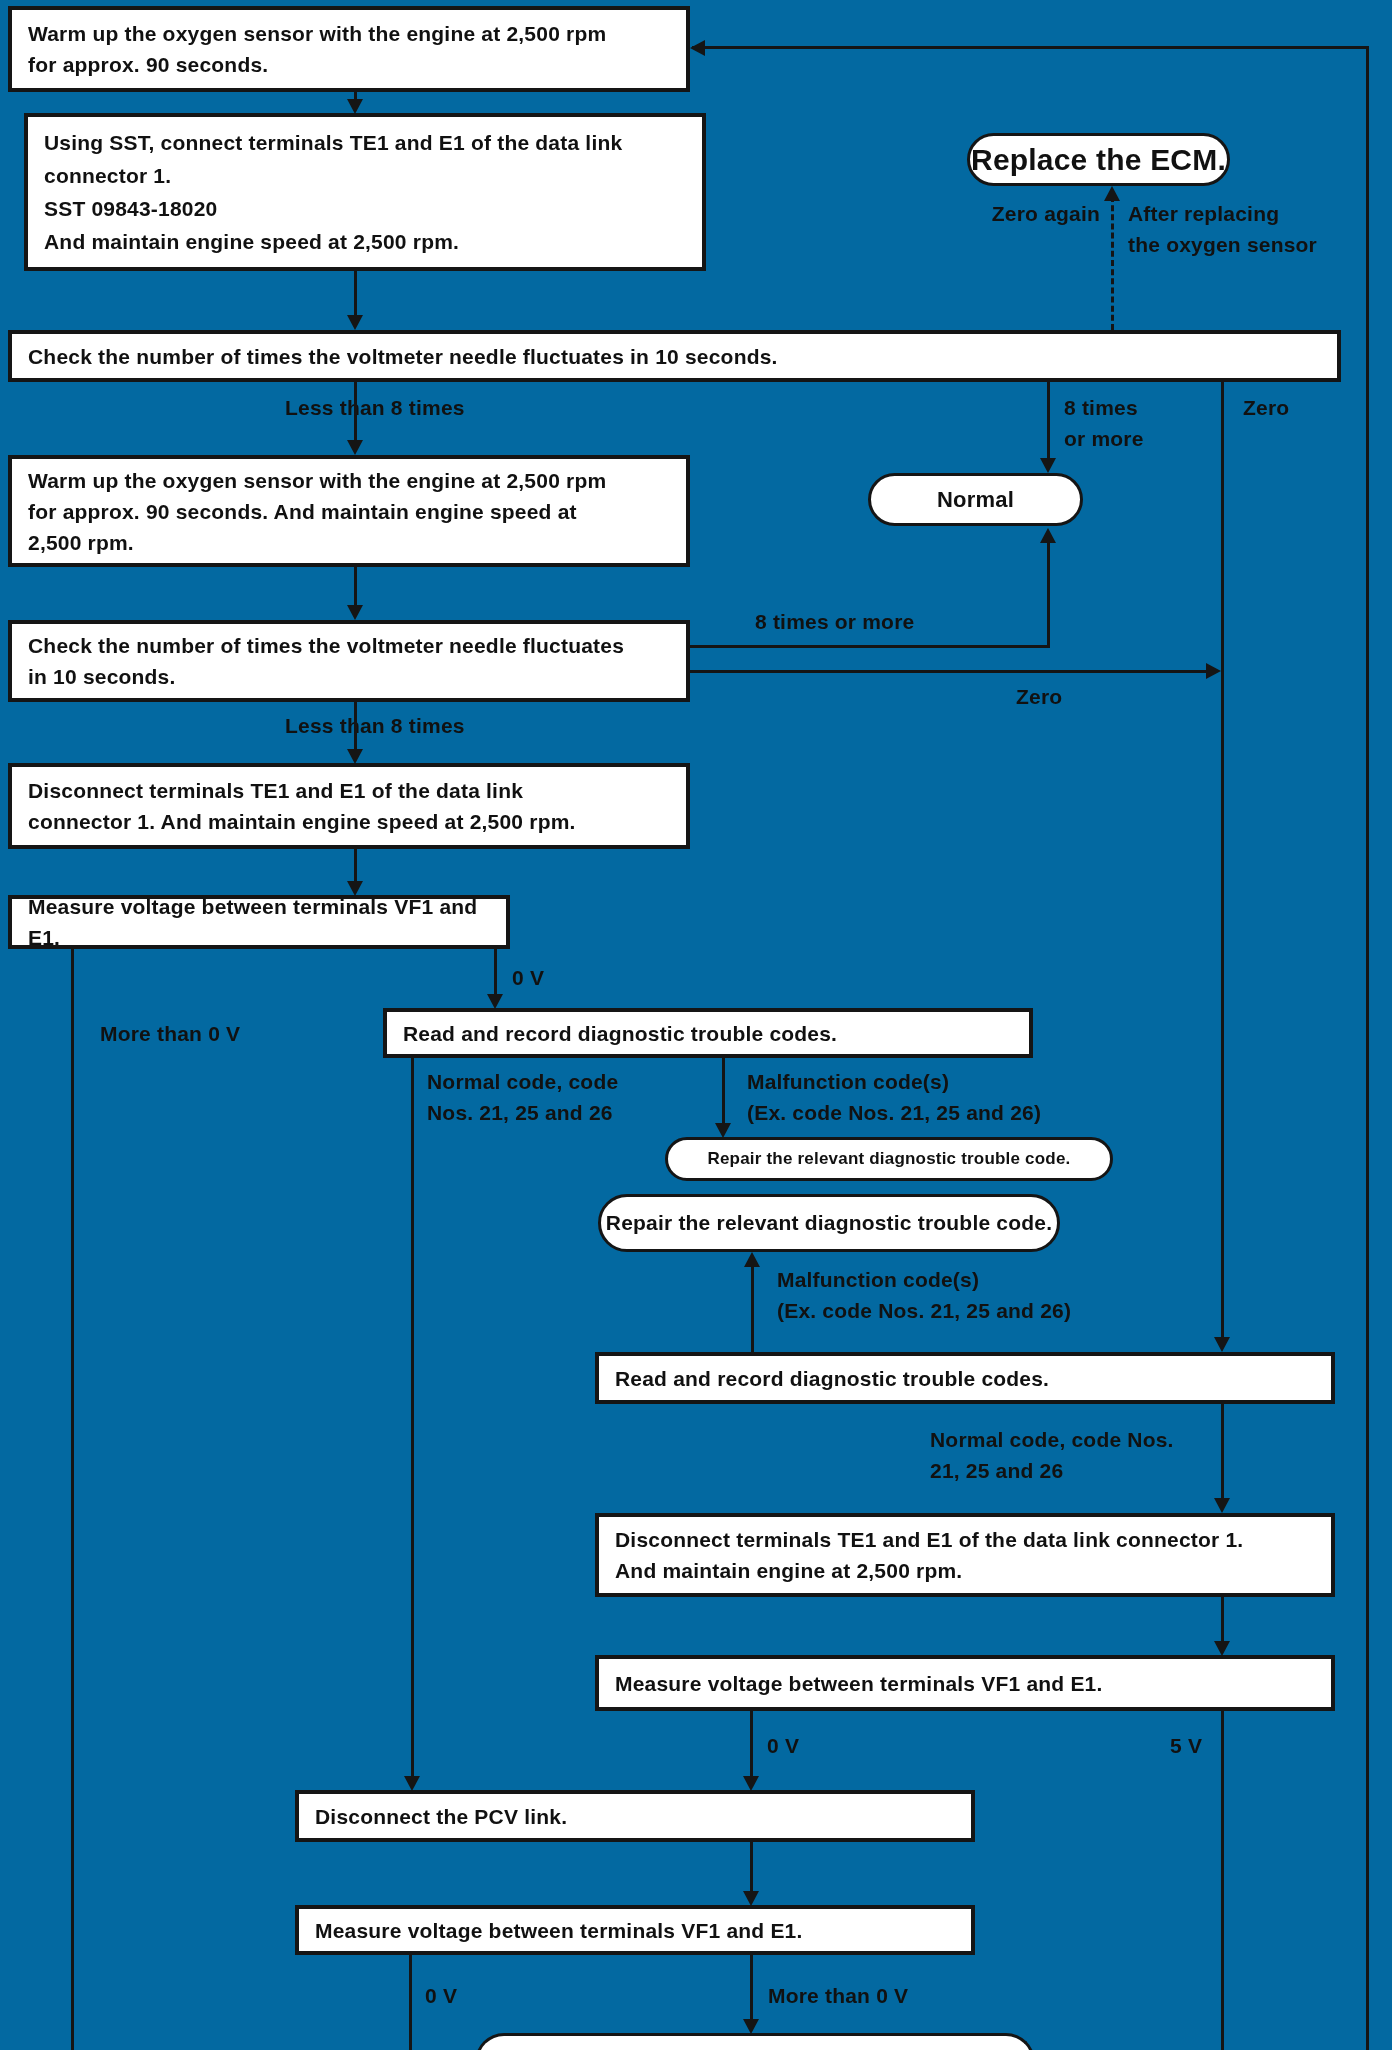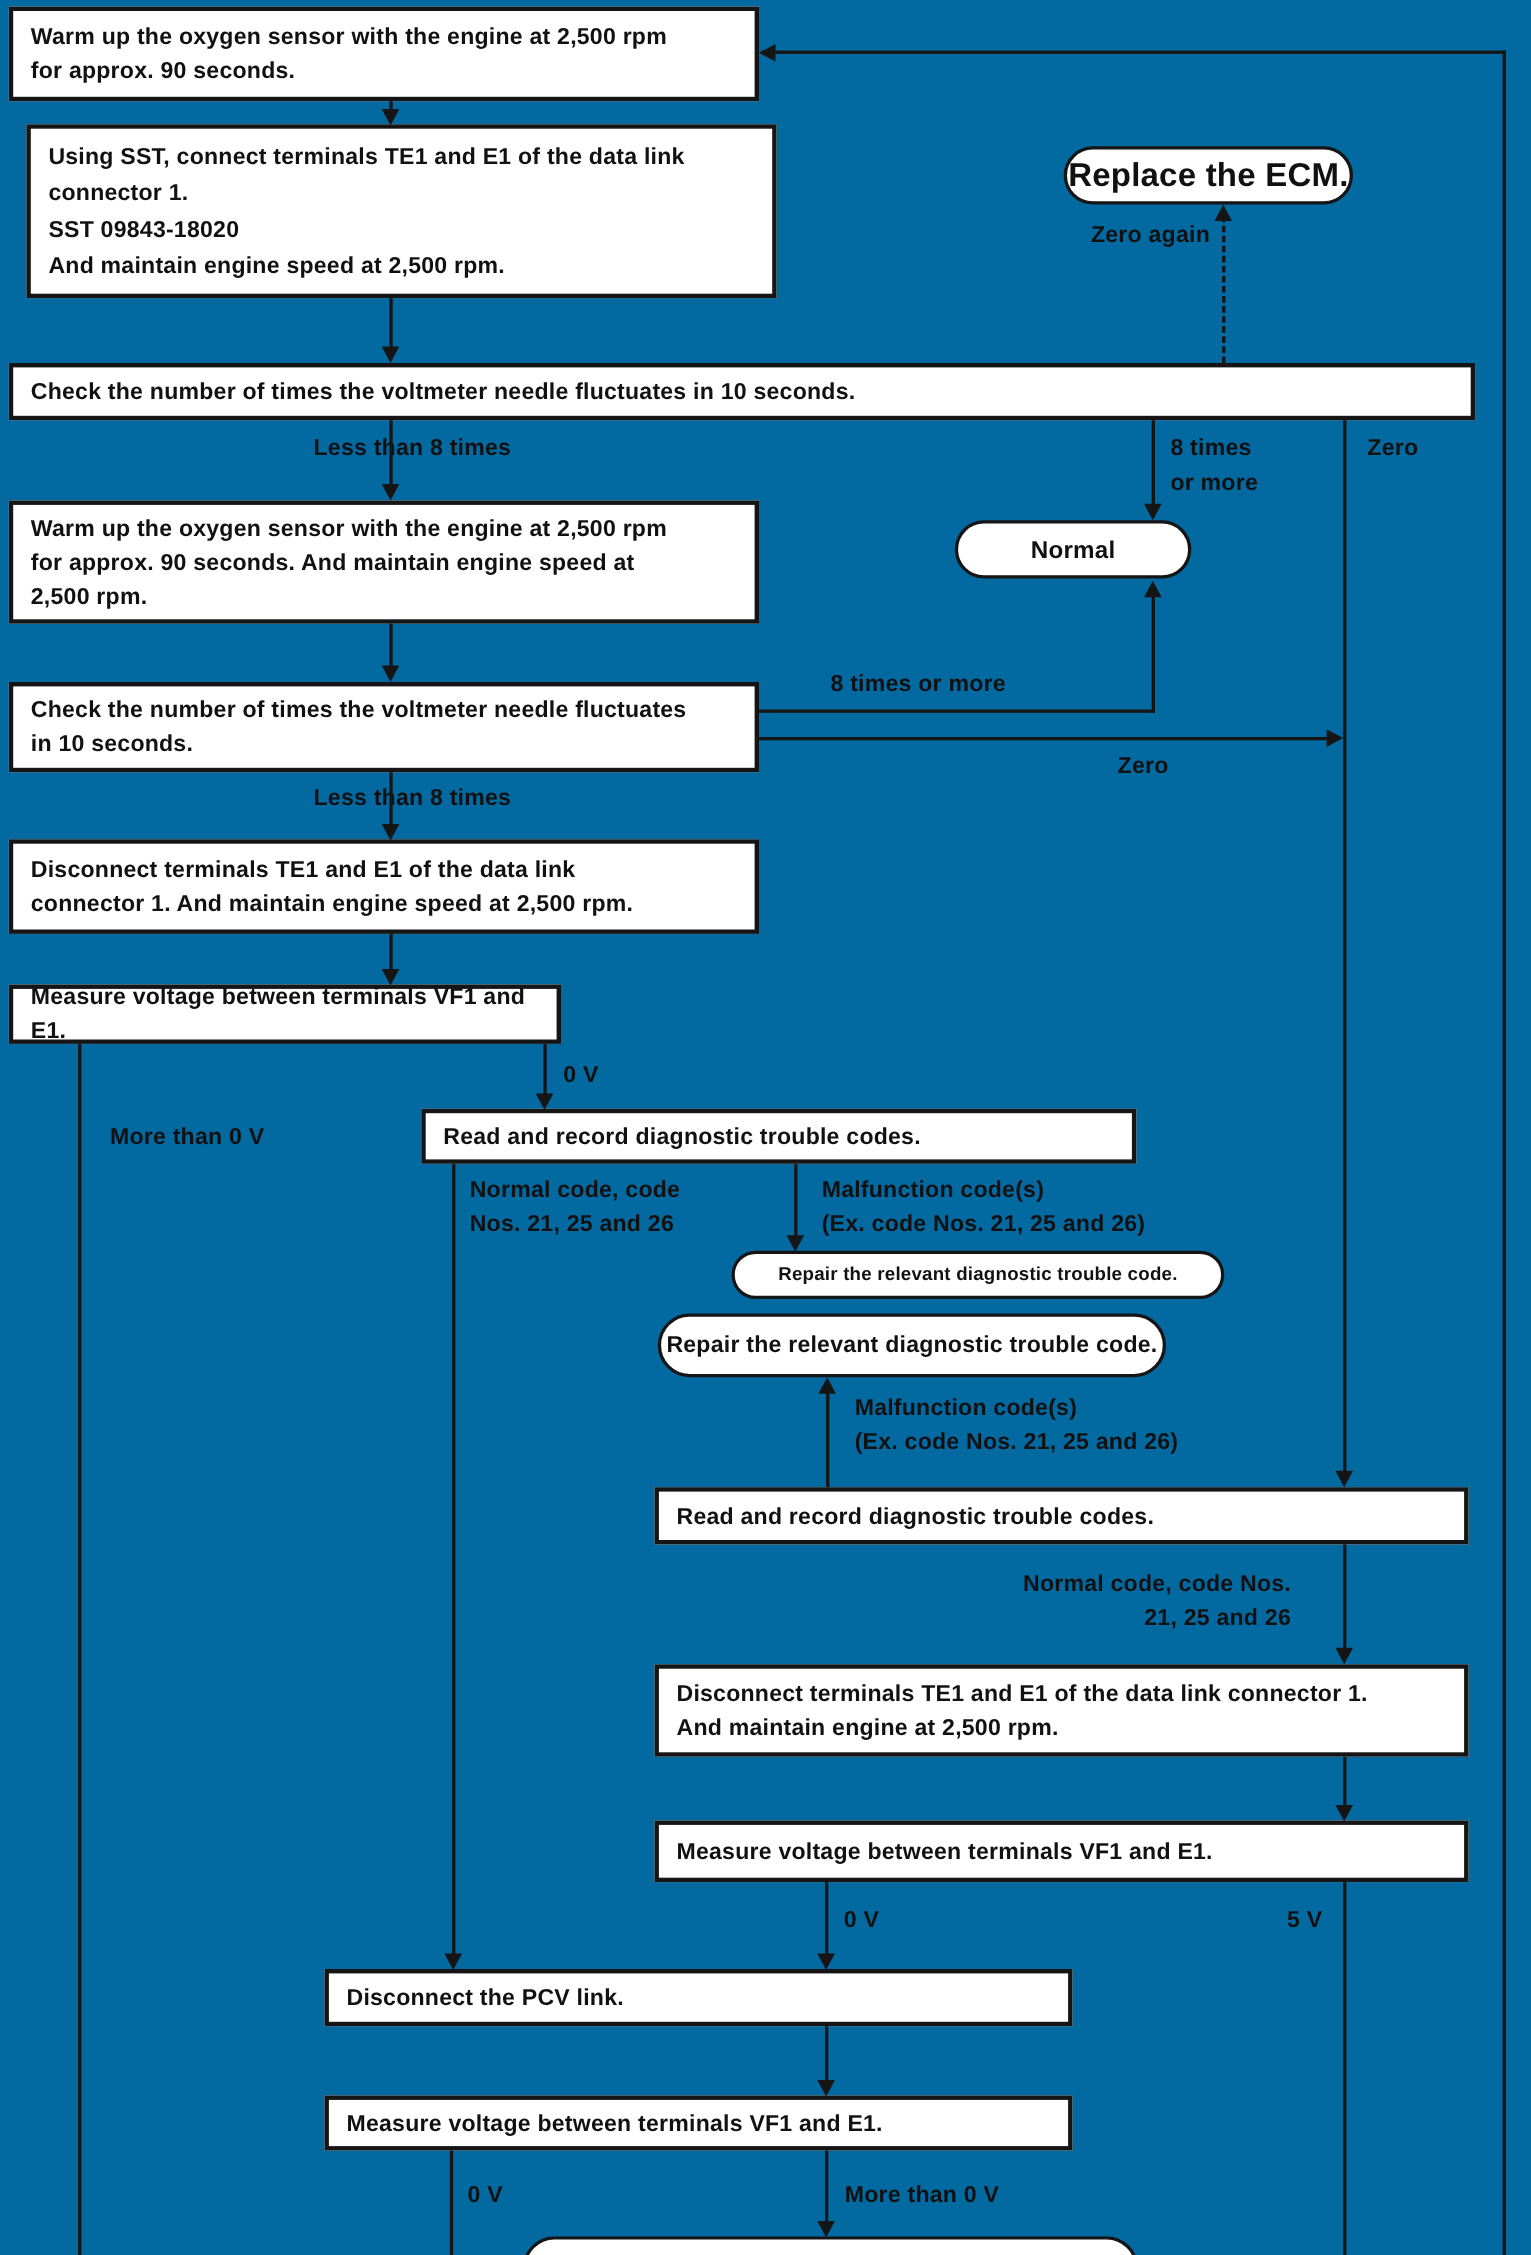--- a/index.html
+++ b/index.html
@@ -116,32 +116,34 @@
     <span>Repair the relevant diagnostic trouble code.</span>
   </div>
 
   <div class="stadium" style="left:475px;top:2033px;width:560px;height:58px;border-radius:29px 29px 0 0;border-bottom:none;"></div>
 
   <div class="lbl" style="left:285px;top:392px;">Less than 8 times</div>
   <div class="lbl" style="left:1064px;top:392px;">8 times
 or more</div>
   <div class="lbl" style="left:1243px;top:392px;">Zero</div>
   <div class="lbl" style="left:960px;top:198px;width:140px;text-align:right;">Zero again</div>
+  <div class="lbl" style="left:1128px;top:198px;">After replacing
+the oxygen sensor</div>
   <div class="lbl" style="left:755px;top:606px;">8 times or more</div>
   <div class="lbl" style="left:1016px;top:681px;">Zero</div>
   <div class="lbl" style="left:285px;top:710px;">Less than 8 times</div>
   <div class="lbl" style="left:100px;top:1018px;">More than 0 V</div>
   <div class="lbl" style="left:512px;top:962px;">0 V</div>
   <div class="lbl" style="left:427px;top:1066px;">Normal code, code
 Nos. 21, 25 and 26</div>
   <div class="lbl" style="left:747px;top:1066px;">Malfunction code(s)
 (Ex. code Nos. 21, 25 and 26)</div>
   <div class="lbl" style="left:777px;top:1264px;">Malfunction code(s)
 (Ex. code Nos. 21, 25 and 26)</div>
-  <div class="lbl" style="left:930px;top:1424px;text-align:right;">Normal code, code Nos.
+  <div class="lbl" style="left:930px;top:1424px;">Normal code, code Nos.
 21, 25 and 26</div>
   <div class="lbl" style="left:767px;top:1730px;">0 V</div>
   <div class="lbl" style="left:1170px;top:1730px;">5 V</div>
   <div class="lbl" style="left:425px;top:1980px;">0 V</div>
   <div class="lbl" style="left:768px;top:1980px;">More than 0 V</div>
 
   <div class="vl" style="left:354px;top:92px;height:14px;"></div>
   <div class="ah d" style="left:347px;top:99px;"></div>
 
   <div class="vl" style="left:354px;top:271px;height:46px;"></div>

